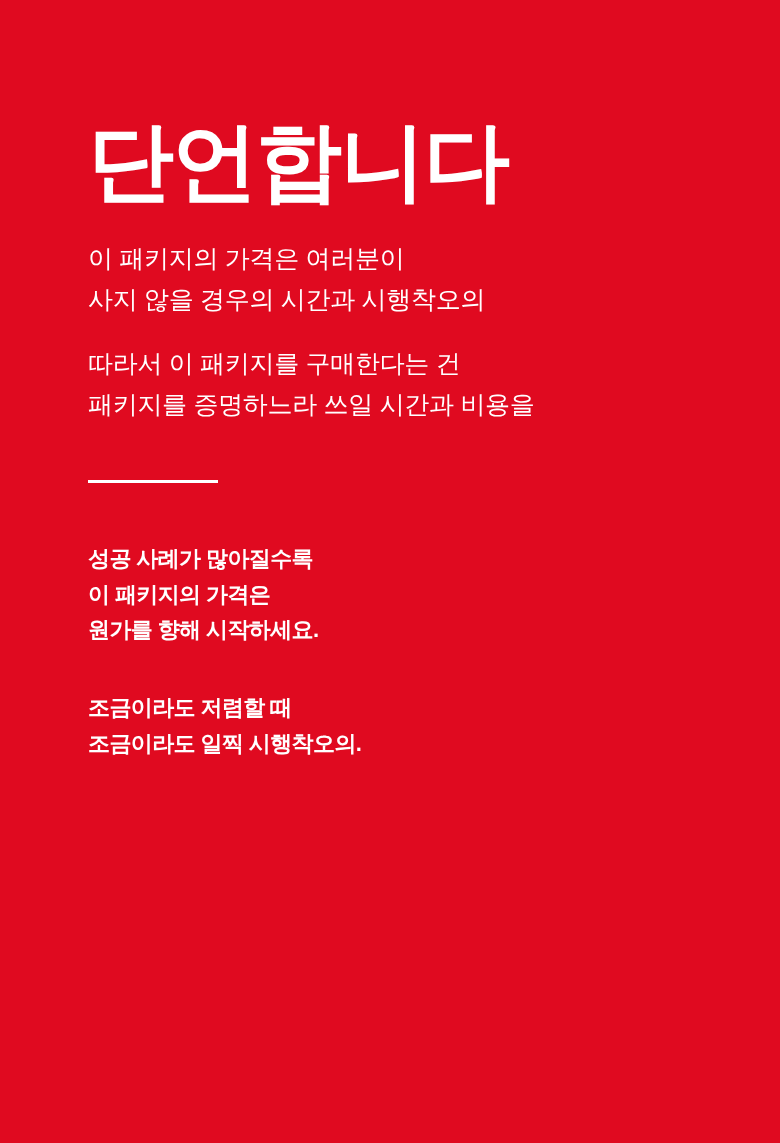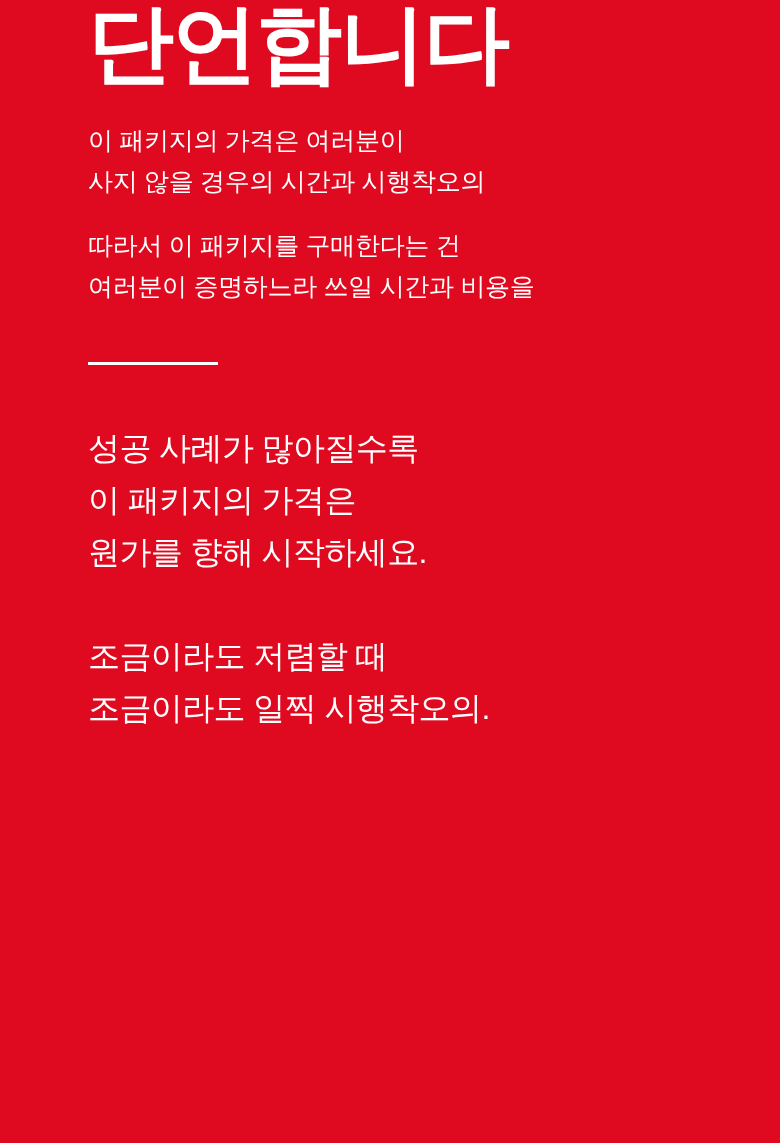--- a/index.html
+++ b/index.html
@@ -20,20 +20,21 @@
     height: 1143px;
     box-sizing: border-box;
     padding: 0 0 0 88px;
     position: relative;
   }
   .headline {
     font-size: 86px;
     font-weight: bold;
     letter-spacing: -2px;
     line-height: 1;
+    padding-top: 118px;
     margin: 0;
     white-space: nowrap;
   }
   .para {
     margin-top: 34px;
     font-size: 25px;
     line-height: 1.62;
     font-weight: normal;
     letter-spacing: -0.3px;
   }
@@ -47,47 +48,47 @@
     font-weight: bold;
   }
   .divider {
     margin-top: 56px;
     width: 130px;
     height: 3px;
     background: #ffffff;
   }
   .block {
     margin-top: 58px;
-    font-size: 32px;
-    font-weight: normal;
+    font-size: 22px;
+    font-weight: bold;
     line-height: 1.62;
     letter-spacing: -0.6px;
   }
   .block.second {
-    margin-top: 53px;
+    margin-top: 42px;
   }
   .block .line {
     display: block;
   }
 </style>
 </head>
 <body style="background: rgb(224, 10, 32); color: rgb(255, 255, 255);">
 
 <div class="page">
 
   <h1 class="headline">단언합니다</h1>
 
   <div class="para first">
     <span class="line">이 패키지의 가격은 여러분이</span>
     <span class="line">사지 않을 경우의 시간과 시행착오의</span>
   </div>
 
   <div class="para second">
     <span class="line">따라서 이 패키지를 구매한다는 건</span>
-    <span class="line">여러분이 증명하느라 쓰일 시간과 비용을</span>
+    <span class="line">패키지를 증명하느라 쓰일 시간과 비용을</span>
   </div>
 
   <div class="divider"></div>
 
   <div class="block first">
     <span class="line">성공 사례가 많아질수록</span>
     <span class="line">이 패키지의 가격은</span>
     <span class="line">원가를 향해 시작하세요.</span>
   </div>
 

